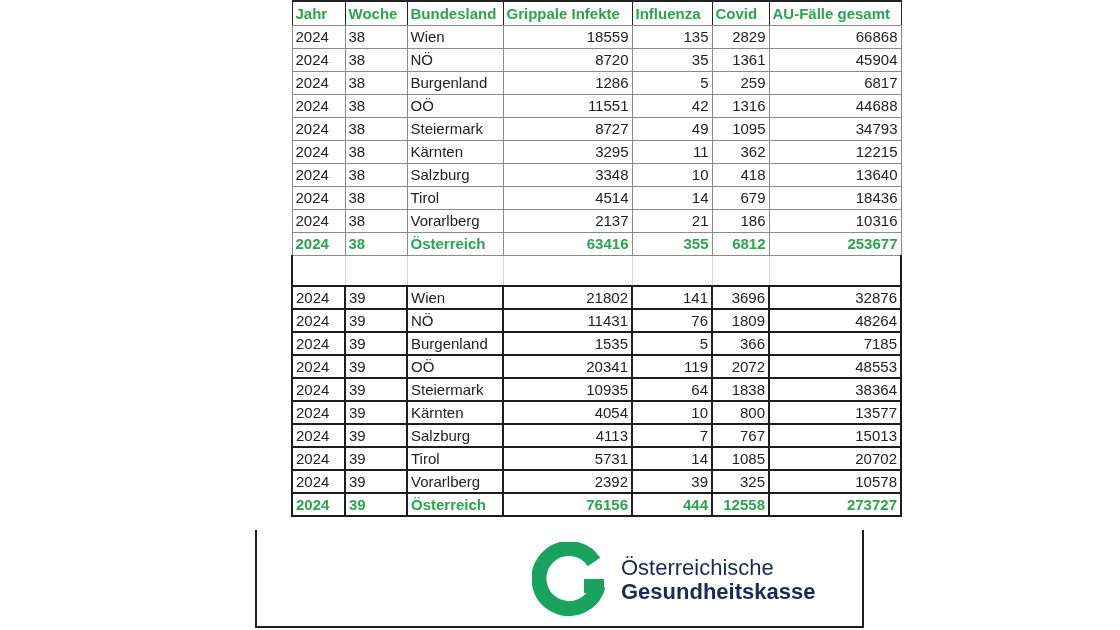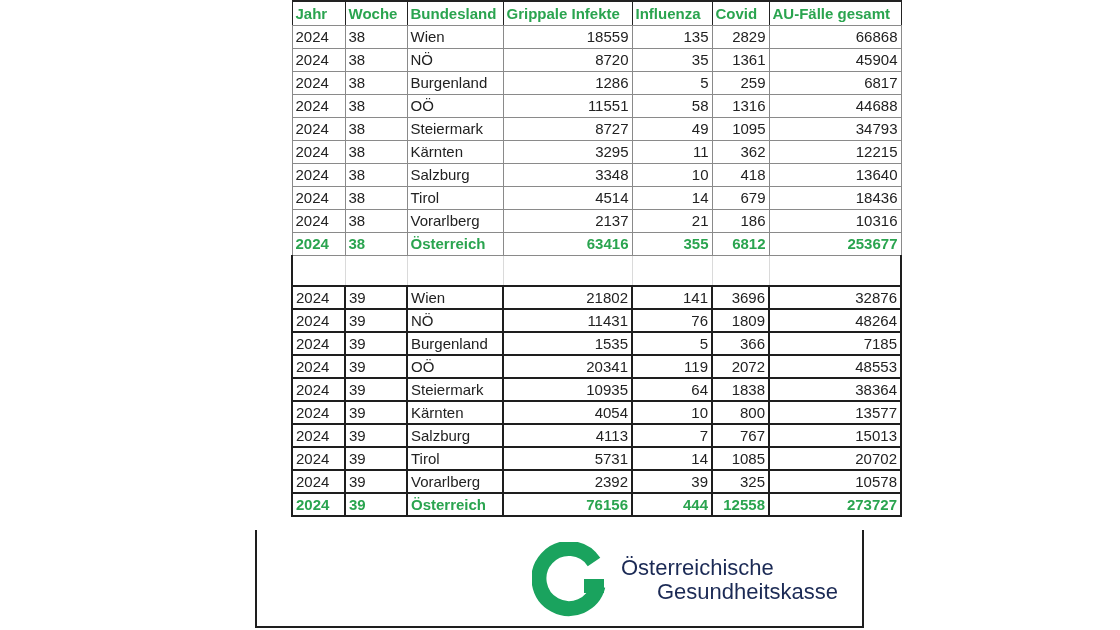--- a/index.html
+++ b/index.html
@@ -20,21 +20,21 @@
   .total td { color: #2aa44f; font-weight: bold; }
   .spacer td { border: none; border-left: 1px solid #dadada; height: 30px; }
   .spacer td:first-child { border-left: 2px solid #1e1e1e; }
   .spacer td:last-child { border-right: 2px solid #1e1e1e; }
   .logo-box {
     position: absolute; left: 255px; top: 530px; width: 609px; height: 98px;
     border: 2px solid #1e1e1e; border-top: none; box-sizing: border-box; background: #fff;
   }
   .logo-mark { position: absolute; left: 275px; top: 12px; width: 76px; height: 76px; }
   .logo-text { position: absolute; left: 364px; top: 26px; color: #1b2a55; font-size: 22px; line-height: 24px; }
-  .logo-text .l2 { font-weight: normal; margin-left: 36px; }
+  .logo-text .l2 { font-weight: bold; }
 </style>
 </head>
 <body>
 
 <div class="sheet">
   <table class="t1">
     <colgroup>
       <col style="width:53px">
         <col style="width:62px">
         <col style="width:96px">
@@ -80,21 +80,21 @@
           <td class="num">1286</td>
           <td class="num">5</td>
           <td class="num">259</td>
           <td class="num">6817</td>
         </tr>
         <tr>
           <td>2024</td>
           <td>38</td>
           <td>OÖ</td>
           <td class="num">11551</td>
-          <td class="num">58</td>
+          <td class="num">42</td>
           <td class="num">1316</td>
           <td class="num">44688</td>
         </tr>
         <tr>
           <td>2024</td>
           <td>38</td>
           <td>Steiermark</td>
           <td class="num">8727</td>
           <td class="num">49</td>
           <td class="num">1095</td>

